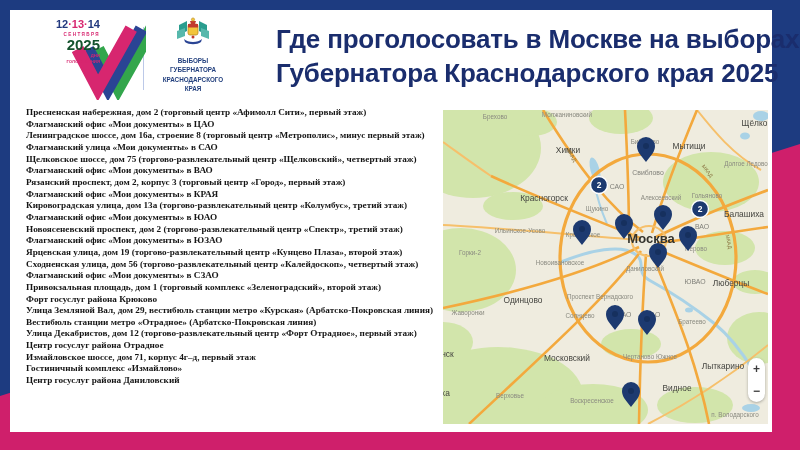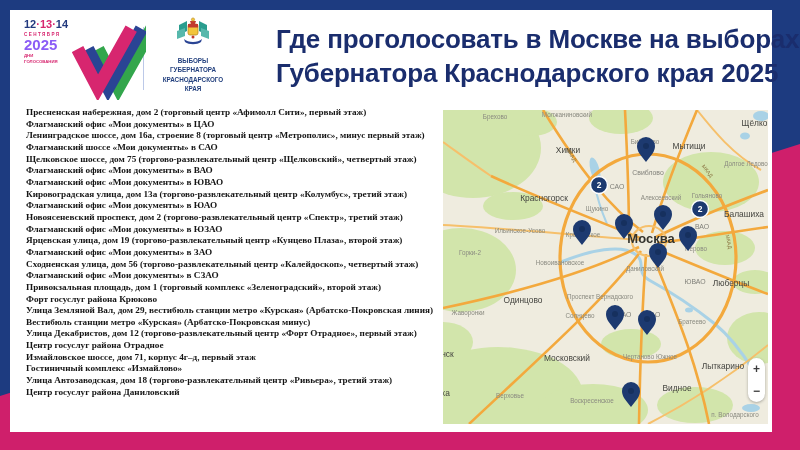--- a/index.html
+++ b/index.html
@@ -3,25 +3,25 @@
 <meta charset="utf-8">
 <style>
   html,body{margin:0;padding:0;background:#333;}
   .page{position:relative;width:800px;height:450px;overflow:hidden;
         background:#1d3b80;font-family:"Liberation Sans",sans-serif;}
   .accent{position:absolute;inset:0;background:#cf1f6b;
           clip-path:polygon(0 88%,100% 32%,100% 100%,0 100%);}
   .panel{position:absolute;left:10px;top:10px;width:762px;height:422px;background:#ffffff;}
 
   
-  .date-block{position:absolute;left:14px;top:9px;width:62px;text-align:left;z-index:2;}
+  .date-block{position:absolute;left:28px;top:9px;width:62px;text-align:right;z-index:2;}
   .dates{font-size:11px;font-weight:bold;line-height:1.05;}
   .c-navy{color:#22397e;} .c-magenta{color:#d7266f;}
   .month{font-size:4.6px;font-weight:bold;color:#d7266f;letter-spacing:1.4px;margin-top:1px;}
-  .year{font-size:15px;font-weight:bold;color:#8b5cf6;line-height:1.05;}
+  .year{font-size:15px;font-weight:bold;color:#14532d;line-height:1.05;}
   .sub{font-size:4.3px;font-weight:bold;color:#d7266f;line-height:1.35;white-space:pre-line;margin-top:1px;}
   .checkmark{position:absolute;left:62px;top:14px;z-index:1;}
   .logo-divider{position:absolute;left:133px;top:17px;width:1px;height:63px;background:#bcc9e8;}
   .crest-block{position:absolute;left:140px;top:5px;width:86px;text-align:center;}
   .election{font-size:6.3px;font-weight:bold;color:#23407e;line-height:1.5;white-space:pre-line;margin-top:1px;}
   .title{position:absolute;left:226px;top:13px;width:534px;font-size:26px;font-weight:bold;
          color:#1a2d6d;line-height:1.3;letter-spacing:-0.2px;margin-left:40px;}
 
   
   .list{position:absolute;left:16px;top:97px;width:408px;}
@@ -91,41 +91,40 @@
 
     <div class="title">
       <div>Где проголосовать в Москве на выборах</div>
       <div>Губернатора Краснодарского края 2025</div>
     </div>
 
     <div class="list">
         <div class="loc-line">Пресненская набережная, дом 2 (торговый центр «Афимолл Сити», первый этаж)</div>
         <div class="loc-line">Флагманский офис «Мои документы» в ЦАО</div>
         <div class="loc-line">Ленинградское шоссе, дом 16а, строение 8 (торговый центр «Метрополис», минус первый этаж)</div>
-        <div class="loc-line">Флагманский шоссе «Мои документы» в САО</div>
+        <div class="loc-line">Флагманский улица «Мои документы» в САО</div>
         <div class="loc-line">Щелковское шоссе, дом 75 (торгово-развлекательный центр «Щелковский», четвертый этаж)</div>
         <div class="loc-line">Флагманский офис «Мои документы» в ВАО</div>
-        <div class="loc-line">Флагманский офис «Мои документы» в ЮВАО</div>
+        <div class="loc-line">Рязанский проспект, дом 2, корпус 3 (торговый центр «Город», первый этаж)</div>
+        <div class="loc-line">Флагманский офис «Мои документы» в КРАЯ</div>
         <div class="loc-line">Кировоградская улица, дом 13а (торгово-развлекательный центр «Колумбус», третий этаж)</div>
         <div class="loc-line">Флагманский офис «Мои документы» в ЮАО</div>
         <div class="loc-line">Новоясеневский проспект, дом 2 (торгово-развлекательный центр «Спектр», третий этаж)</div>
         <div class="loc-line">Флагманский офис «Мои документы» в ЮЗАО</div>
         <div class="loc-line">Ярцевская улица, дом 19 (торгово-развлекательный центр «Кунцево Плаза», второй этаж)</div>
-        <div class="loc-line">Флагманский офис «Мои документы» в ЗАО</div>
         <div class="loc-line">Сходненская улица, дом 56 (торгово-развлекательный центр «Калейдоскоп», четвертый этаж)</div>
         <div class="loc-line">Флагманский офис «Мои документы» в СЗАО</div>
         <div class="loc-line">Привокзальная площадь, дом 1 (торговый комплекс «Зеленоградский», второй этаж)</div>
         <div class="loc-line">Форт госуслуг района Крюково</div>
         <div class="loc-line">Улица Земляной Вал, дом 29, вестибюль станции метро «Курская» (Арбатско-Покровская линия)</div>
-        <div class="loc-line">Вестибюль станции метро «Курская» (Арбатско-Покровская минус)</div>
+        <div class="loc-line">Вестибюль станции метро «Отрадное» (Арбатско-Покровская линия)</div>
         <div class="loc-line">Улица Декабристов, дом 12 (торгово-развлекательный центр «Форт Отрадное», первый этаж)</div>
         <div class="loc-line">Центр госуслуг района Отрадное</div>
         <div class="loc-line">Измайловское шоссе, дом 71, корпус 4г–д, первый этаж</div>
         <div class="loc-line">Гостиничный комплекс «Измайлово»</div>
-        <div class="loc-line">Улица Автозаводская, дом 18 (торгово-развлекательный центр «Ривьера», третий этаж)</div>
         <div class="loc-line">Центр госуслуг района Даниловский</div>
       </div>
 
     <div class="map">
       <svg id="map-svg" viewBox="0 0 325 314">
         <g fill="#d2e5ab">
           <ellipse cx="30" cy="38" rx="68" ry="50"></ellipse>
             <ellipse cx="88" cy="12" rx="26" ry="14"></ellipse>
           <ellipse cx="18" cy="160" rx="55" ry="42"></ellipse>
             <ellipse cx="70" cy="96" rx="30" ry="14"></ellipse>

